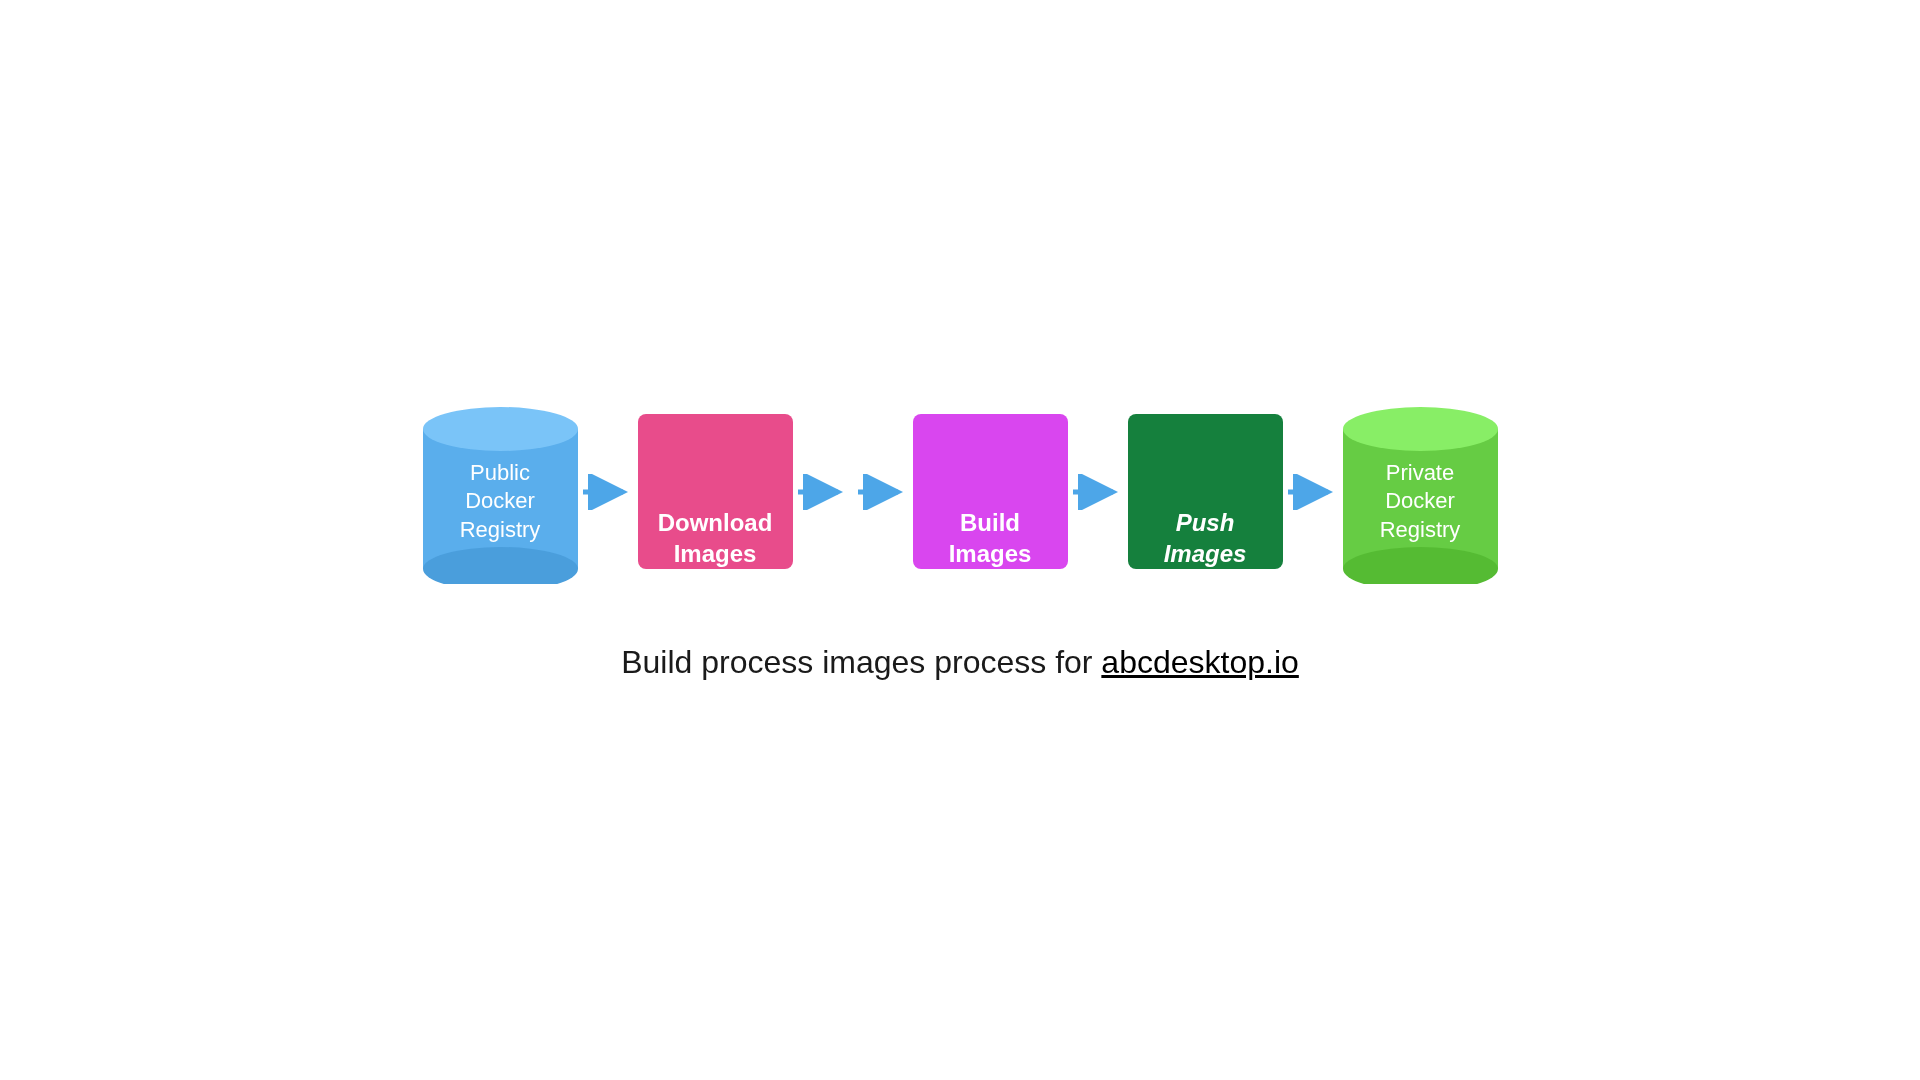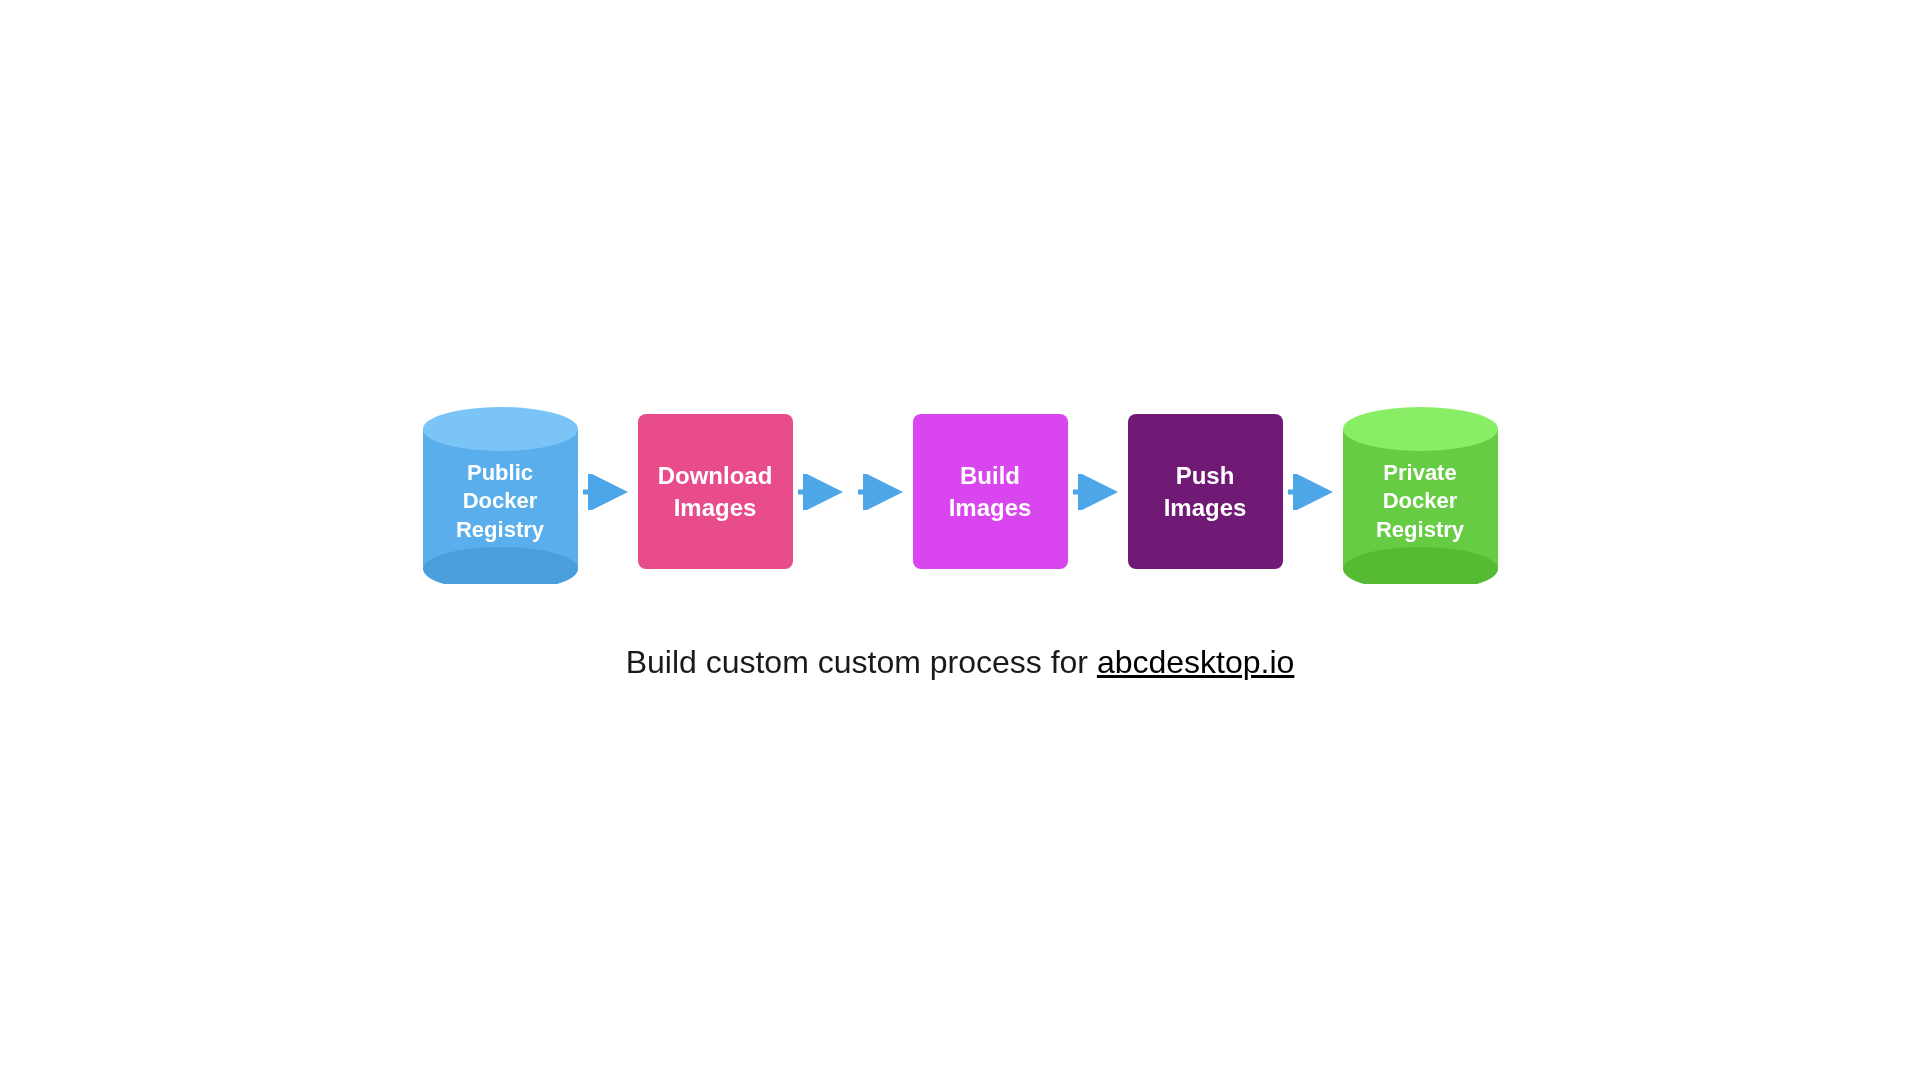--- a/index.html
+++ b/index.html
@@ -56,33 +56,33 @@
       left: 0;
       width: 100%;
       height: 100%;
     }
 
     .cylinder-text {
       position: relative;
       z-index: 10;
       color: white;
       font-size: 22px;
-      font-weight: 700;
+      font-weight: 400;
       text-align: center;
       line-height: 1.3;
       margin-top: 20px;
     }
 
     
     .process-box {
       width: 155px;
       height: 155px;
       border-radius: 8px;
       display: flex;
-      align-items: center;
+      align-items: flex-end;
       justify-content: center;
       flex-shrink: 0;
     }
 
     .process-box-text {
       color: white;
       font-size: 24px;
       font-weight: 700;
       text-align: center;
       line-height: 1.3;
@@ -165,21 +165,21 @@
       <svg viewBox="0 0 50 36" xmlns="http://www.w3.org/2000/svg">
         <defs>
           <marker id="arrowhead4" markerWidth="8" markerHeight="8" refX="7" refY="4" orient="auto">
             <polygon points="0 0, 8 4, 0 8" fill="#4da6e8"></polygon>
           </marker>
         </defs>
         <line x1="0" y1="18" x2="40" y2="18" stroke="#4da6e8" stroke-width="5" marker-end="url(#arrowhead4)"></line>
       </svg>
     </div>
 
-    <div class="process-box" style="background-color: #701a75;">
+    <div class="process-box" style="background-color: #15803d; font-style: italic;">
       <div class="process-box-text">Push<br>Images</div>
     </div>
 
     <div class="arrow">
       <svg viewBox="0 0 50 36" xmlns="http://www.w3.org/2000/svg">
         <defs>
           <marker id="arrowhead5" markerWidth="8" markerHeight="8" refX="7" refY="4" orient="auto">
             <polygon points="0 0, 8 4, 0 8" fill="#4da6e8"></polygon>
           </marker>
         </defs>
@@ -192,15 +192,15 @@
         <rect x="0" y="30" width="155" height="140" fill="#66cc44" rx="0"></rect>
         <ellipse cx="77.5" cy="170" rx="77.5" ry="22" fill="#55bb33"></ellipse>
         <ellipse cx="77.5" cy="30" rx="77.5" ry="22" fill="#88ee66"></ellipse>
       </svg>
       <div class="cylinder-text">Private<br>Docker<br>Registry</div>
     </div>
 
   </div>
 
   <div class="caption">
-    <span>Build custom custom process for </span><a href="#">abcdesktop.io</a>
+    <span>Build process images process for </span><a href="#">abcdesktop.io</a>
   </div>
 </div>
 
 </body></html>

